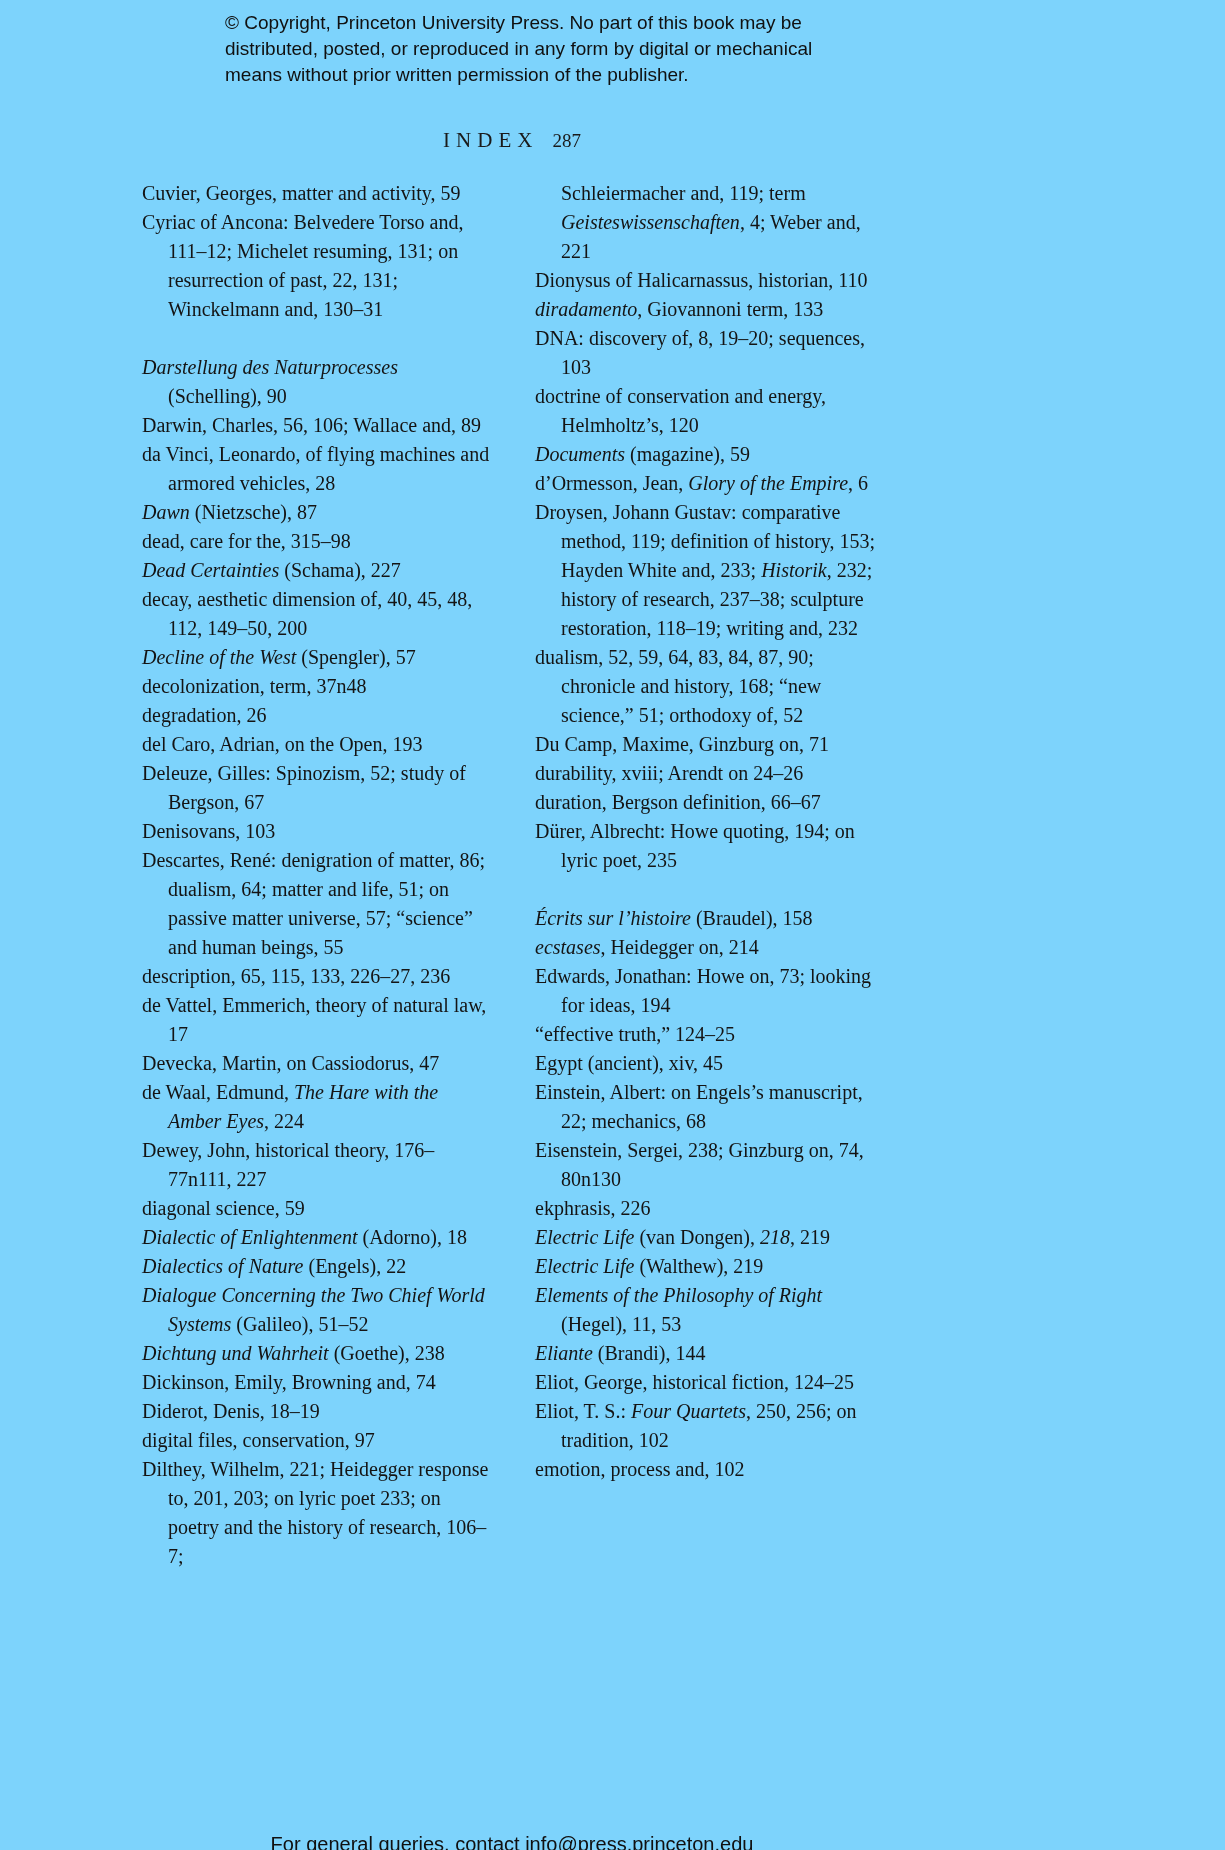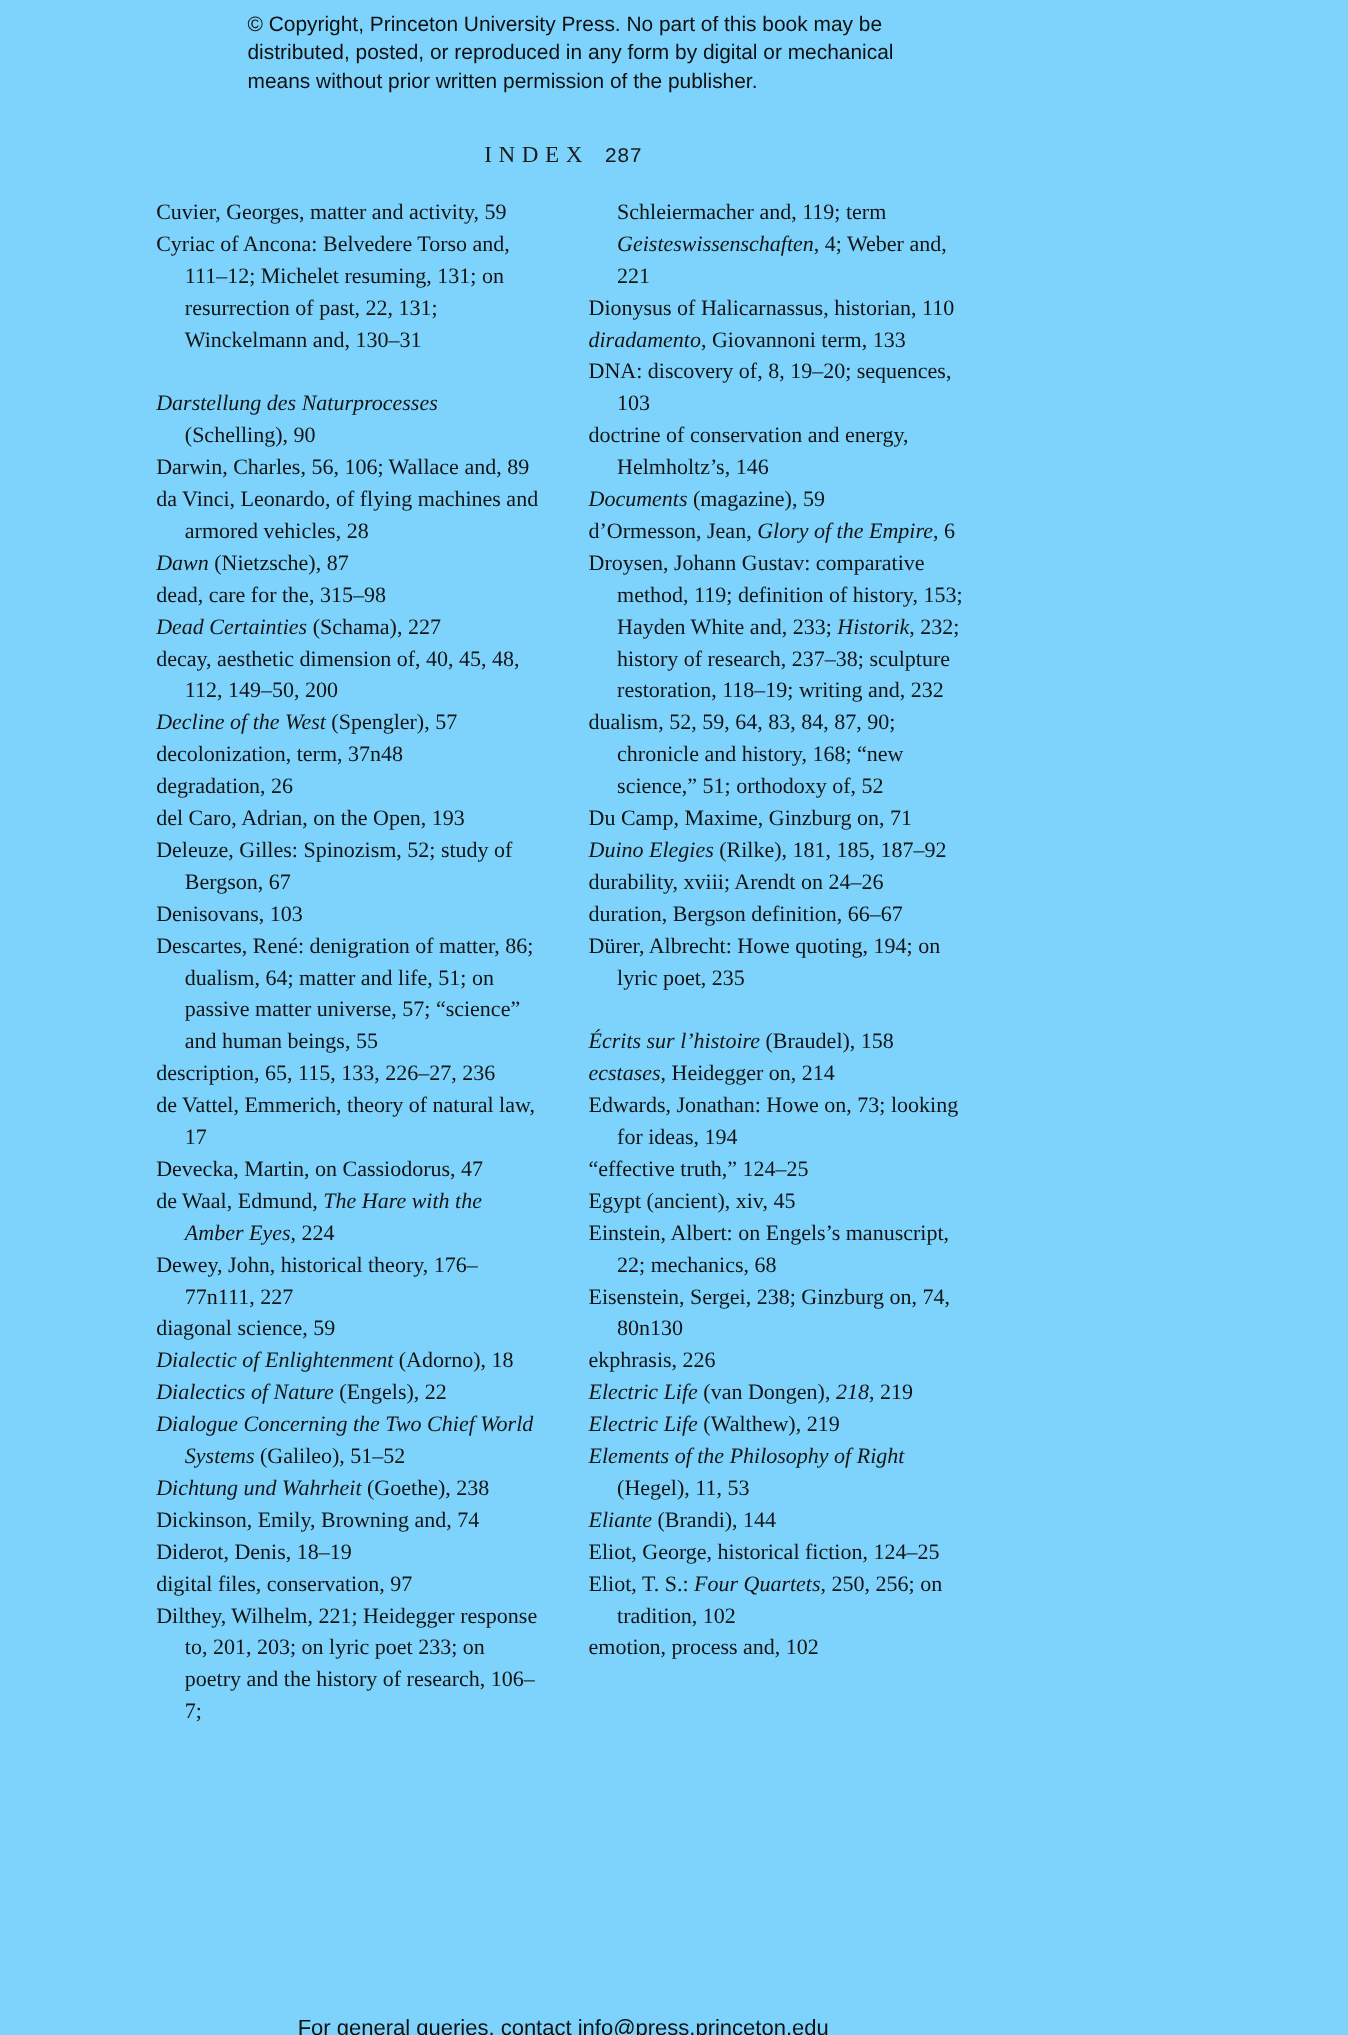--- a/index.html
+++ b/index.html
@@ -32,21 +32,20 @@
   }
   .index-title {
     font-size: 21px;
     letter-spacing: 6px;
     color: #1a1a1a;
   }
   .page-number {
     font-size: 19px;
     margin-left: 14px;
     color: #1a1a1a;
-    font-family: Liberation Mono, monospace;
   }
   .columns {
     display: flex;
     gap: 44px;
     width: 742px;
     margin: 26px 0 0 142px;
     justify-content: space-between;
   }
   .col {
     width: 349px;
@@ -117,27 +116,26 @@
         <p class="entry"><span>Dickinson, Emily, Browning and, 74</span></p>
         <p class="entry"><span>Diderot, Denis, 18–19</span></p>
         <p class="entry"><span>digital files, conservation, 97</span></p>
         <p class="entry"><span>Dilthey, Wilhelm, 221; Heidegger response to, 201, 203; on lyric poet 233; on poetry and the history of research, 106–7;</span></p>
       </div>
     <div class="col" id="col-right">
         <p class="entry continuation"><span>Schleiermacher and, 119; term </span><em>Geisteswis­senschaften</em><span>, 4; Weber and, 221</span></p>
         <p class="entry"><span>Dionysus of Halicarnassus, historian, 110</span></p>
         <p class="entry"><em>diradamento</em><span>, Giovannoni term, 133</span></p>
         <p class="entry"><span>DNA: discovery of, 8, 19–20; sequences, 103</span></p>
-        <p class="entry"><span>doctrine of conservation and energy, Helmholtz’s, 146</span></p>
+        <p class="entry"><span>doctrine of conservation and energy, Helmholtz’s, 120</span></p>
         <p class="entry"><em>Documents</em><span> (magazine), 59</span></p>
         <p class="entry"><span>d’Ormesson, Jean, </span><em>Glory of the Empire</em><span>, 6</span></p>
         <p class="entry"><span>Droysen, Johann Gustav: comparative method, 119; definition of history, 153; Hayden White and, 233; </span><em>Historik</em><span>, 232; history of research, 237–38; sculpture restoration, 118–19; writing and, 232</span></p>
         <p class="entry"><span>dualism, 52, 59, 64, 83, 84, 87, 90; chronicle and history, 168; “new science,” 51; orthodoxy of, 52</span></p>
         <p class="entry"><span>Du Camp, Maxime, Ginzburg on, 71</span></p>
-        <p class="entry"><em>Duino Elegies</em><span> (Rilke), 181, 185, 187–92</span></p>
         <p class="entry"><span>durability, xviii; Arendt on 24–26</span></p>
         <p class="entry"><span>duration, Bergson definition, 66–67</span></p>
         <p class="entry"><span>Dürer, Albrecht: Howe quoting, 194; on lyric poet, 235</span></p>
         <div class="spacer"></div>
         <p class="entry"><em>Écrits sur l’histoire</em><span> (Braudel), 158</span></p>
         <p class="entry"><em>ecstases</em><span>, Heidegger on, 214</span></p>
         <p class="entry"><span>Edwards, Jonathan: Howe on, 73; looking for ideas, 194</span></p>
         <p class="entry"><span>“effective truth,” 124–25</span></p>
         <p class="entry"><span>Egypt (ancient), xiv, 45</span></p>
         <p class="entry"><span>Einstein, Albert: on Engels’s manuscript, 22; mechanics, 68</span></p>

